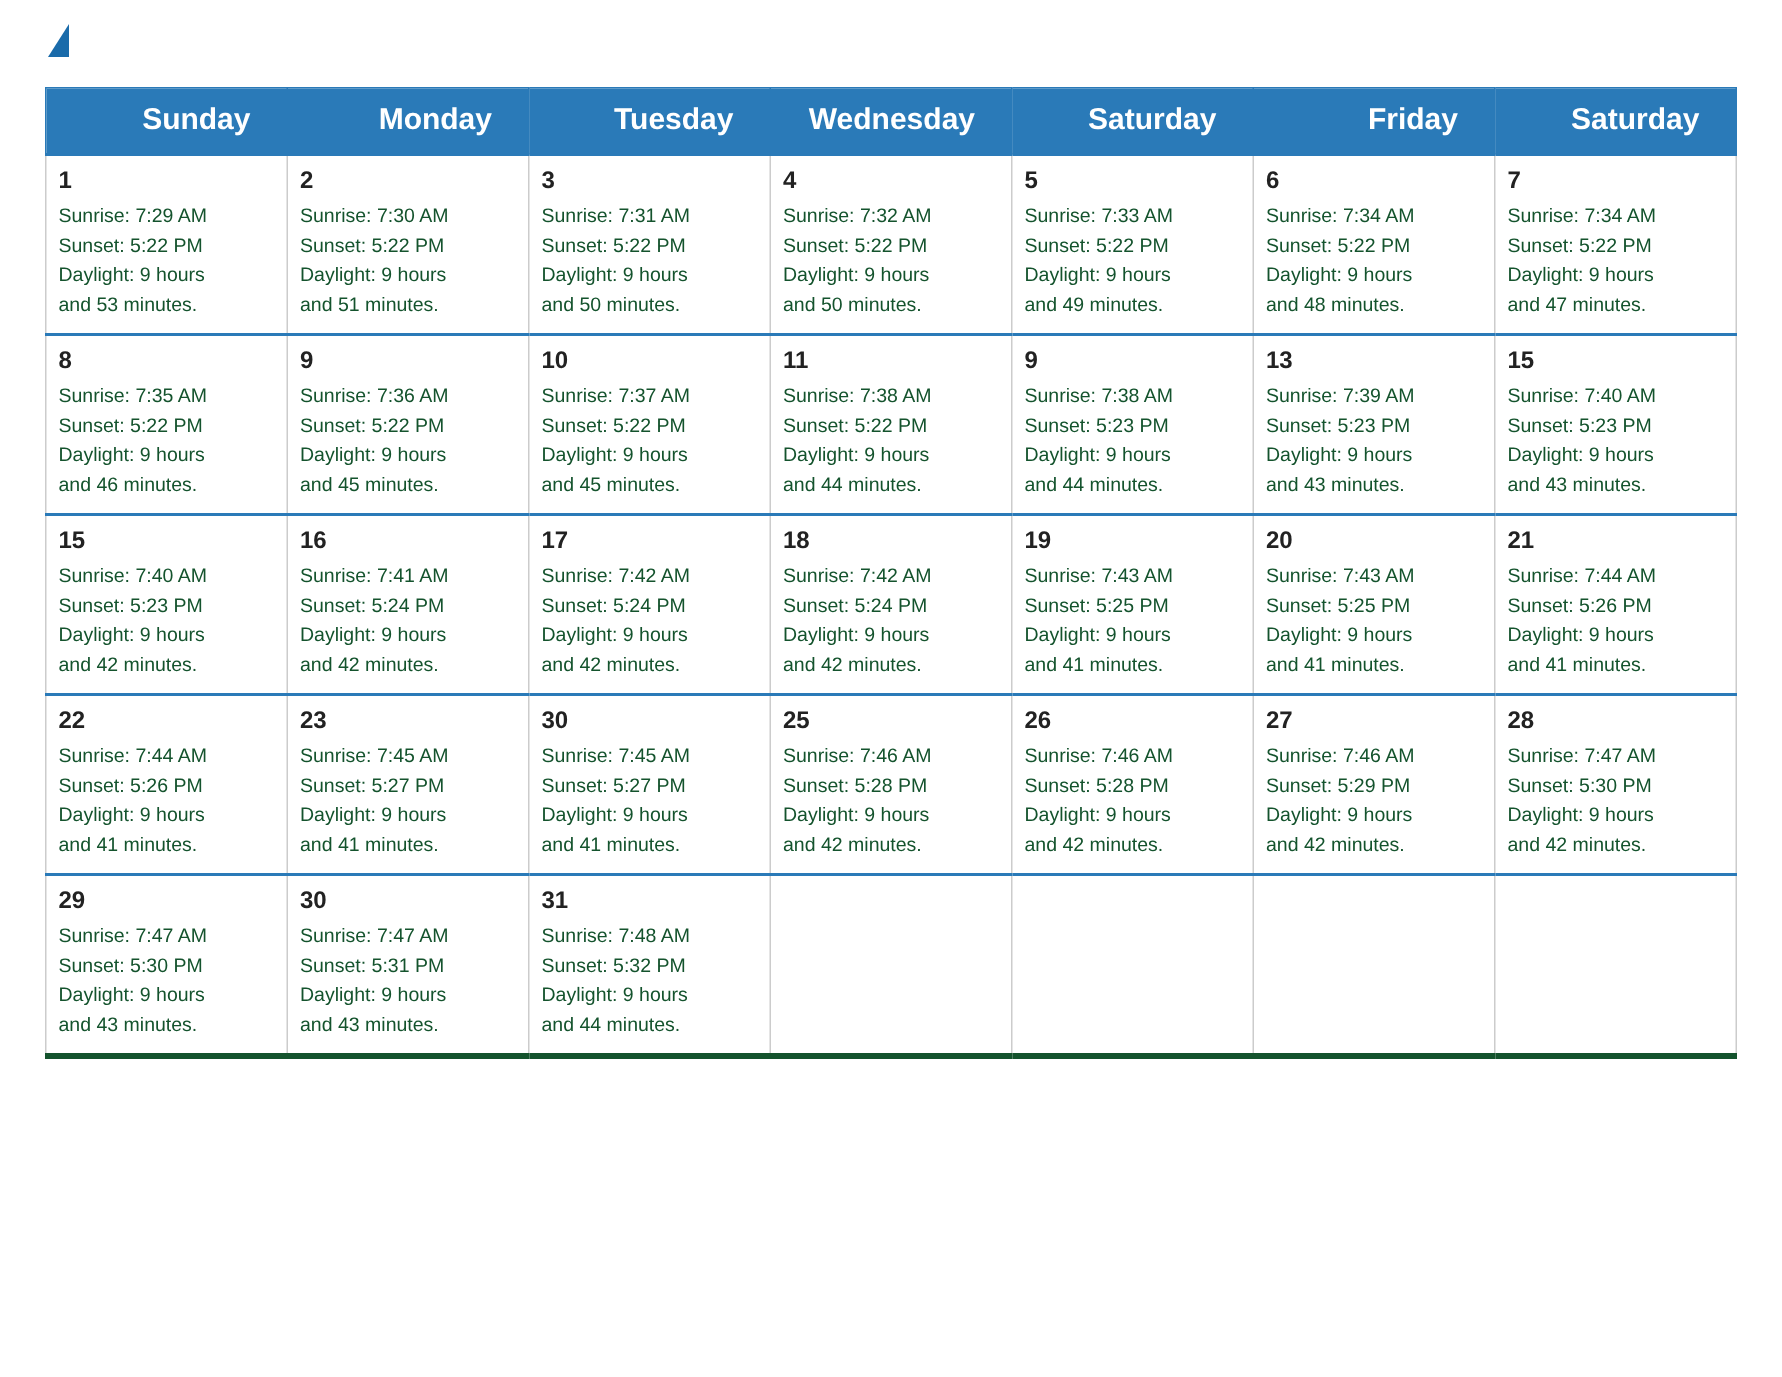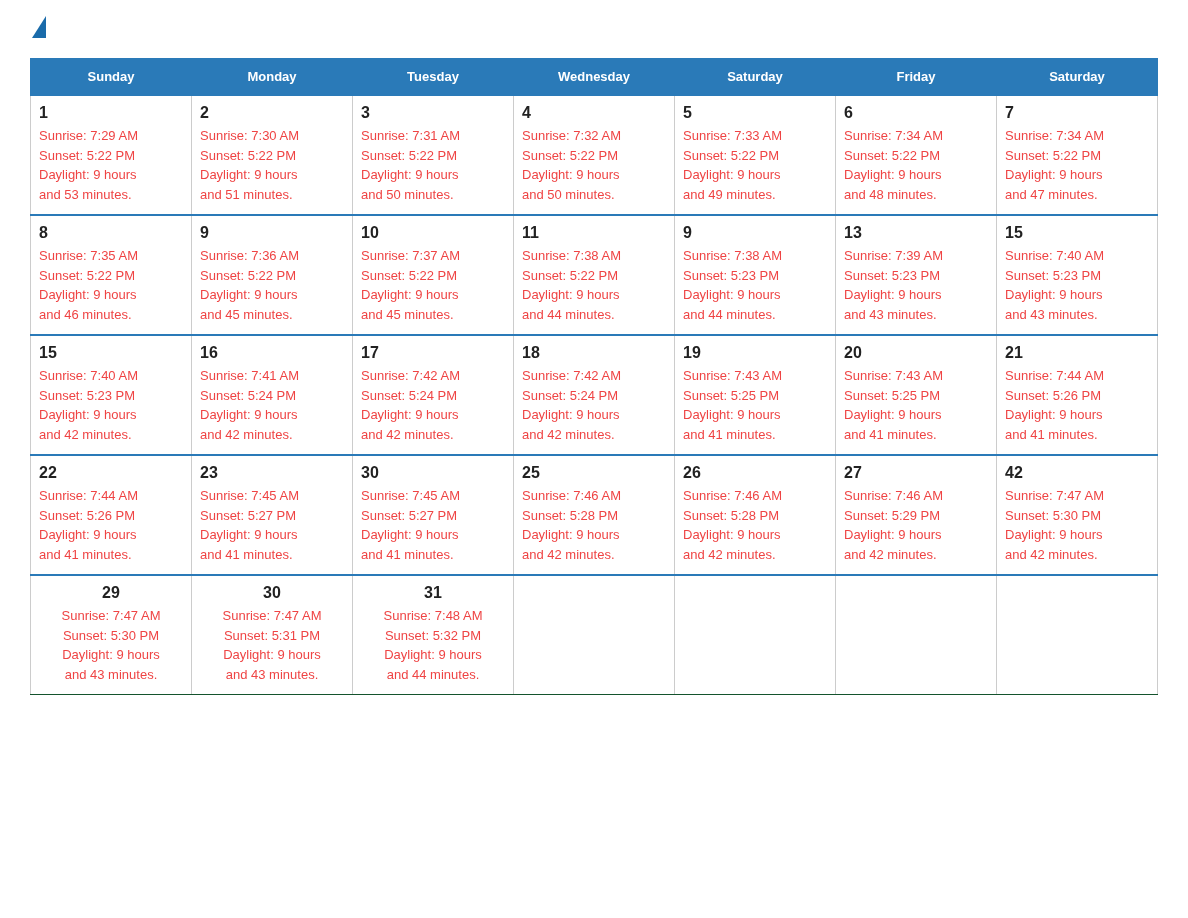--- a/index.html
+++ b/index.html
@@ -60,24 +60,24 @@
       margin-top: 6px;
     }
     .calendar {
       width: 100%;
       border-collapse: collapse;
       table-layout: fixed;
     }
     .calendar thead tr th {
       background-color: #2a7ab8;
       color: #fff;
-      font-size: 13px;
+      font-size: 20px;
       font-weight: bold;
-      padding: 10px 8px;
-      text-align: center;
+      padding: 10px 24px;
+      text-align: right;
       border: 1px solid #2a7ab8;
     }
     .calendar tbody tr td {
       vertical-align: top;
       padding: 8px 8px 10px 8px;
       border: 1px solid #ccc;
       border-top: 2px solid #2a7ab8;
       font-size: 13px;
       color: #333;
       min-height: 90px;
@@ -85,28 +85,27 @@
     .day-number {
       font-size: 16px;
       font-weight: bold;
       color: #222;
       display: block;
       margin-bottom: 4px;
     }
     .day-info {
       font-size: 13px;
       line-height: 1.5;
-      color: #ef4444;
+      color: #14532d;
     }
     .calendar tbody tr td:empty {
       background: #fff;
     }
     .calendar tbody tr:last-child td {
-      border-bottom: 1px solid #14532d;
-      text-align: center;
+      border-bottom: 4px solid #14532d;
     }
   </style>
 </head>
 <body>
 
 <div class="header">
   <div class="logo">
     <div class="logo-top">
       <span class="logo-general"></span>
       <div class="logo-triangle"></div>
@@ -376,21 +375,21 @@
         <td>
         <span class="day-number">27</span>
         <span class="day-info">
           Sunrise: 7:46 AM<br>
           Sunset: 5:29 PM<br>
           Daylight: 9 hours<br>
           and 42 minutes.
         </span>
       </td>
         <td>
-        <span class="day-number">42</span>
+        <span class="day-number">28</span>
         <span class="day-info">
           Sunrise: 7:47 AM<br>
           Sunset: 5:30 PM<br>
           Daylight: 9 hours<br>
           and 42 minutes.
         </span>
       </td>
       </tr>
       <tr>
         <td>

